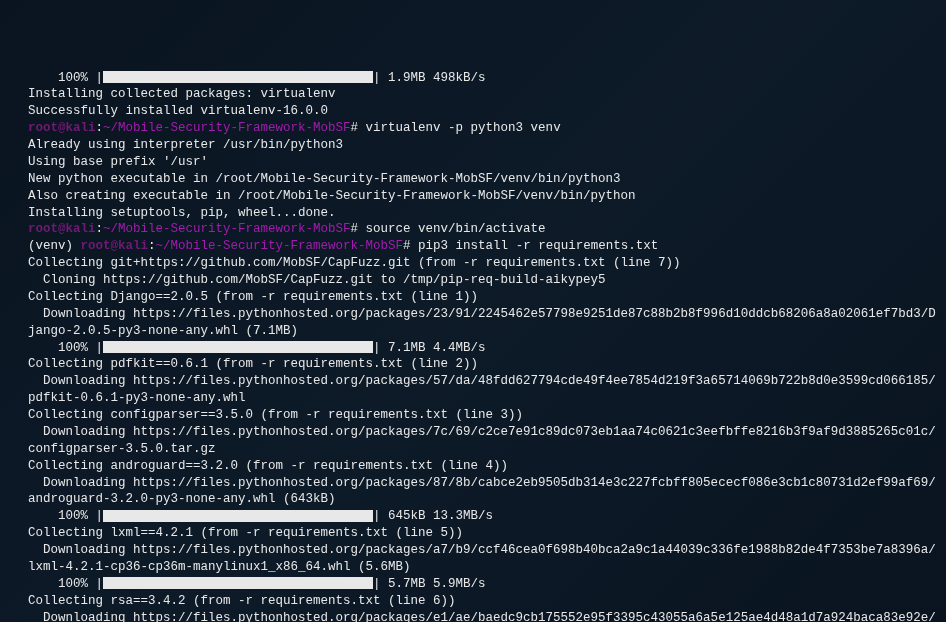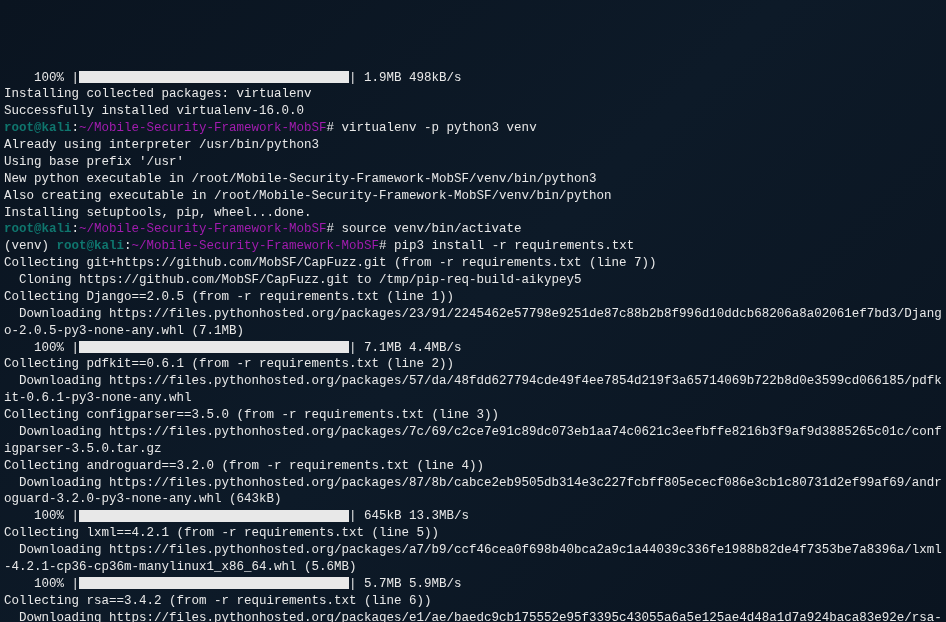--- a/index.html
+++ b/index.html
@@ -15,23 +15,24 @@
       line-height: 1.35;
       padding: 2px 4px;
       width: 946px;
       height: 622px;
       overflow: hidden;
       white-space: pre-wrap;
       word-break: break-all;
     }
     .line {
       display: block;
+      margin-left: 24px;
     }
     .red {
-      color: #0f766e;
+      color: #701a75;
       font-weight: bold;
     }
     .blue {
       color: #a21caf;
     }
     .white {
       color: #e8e8e8;
     }
     .progress-bar {
       display: inline-block;

